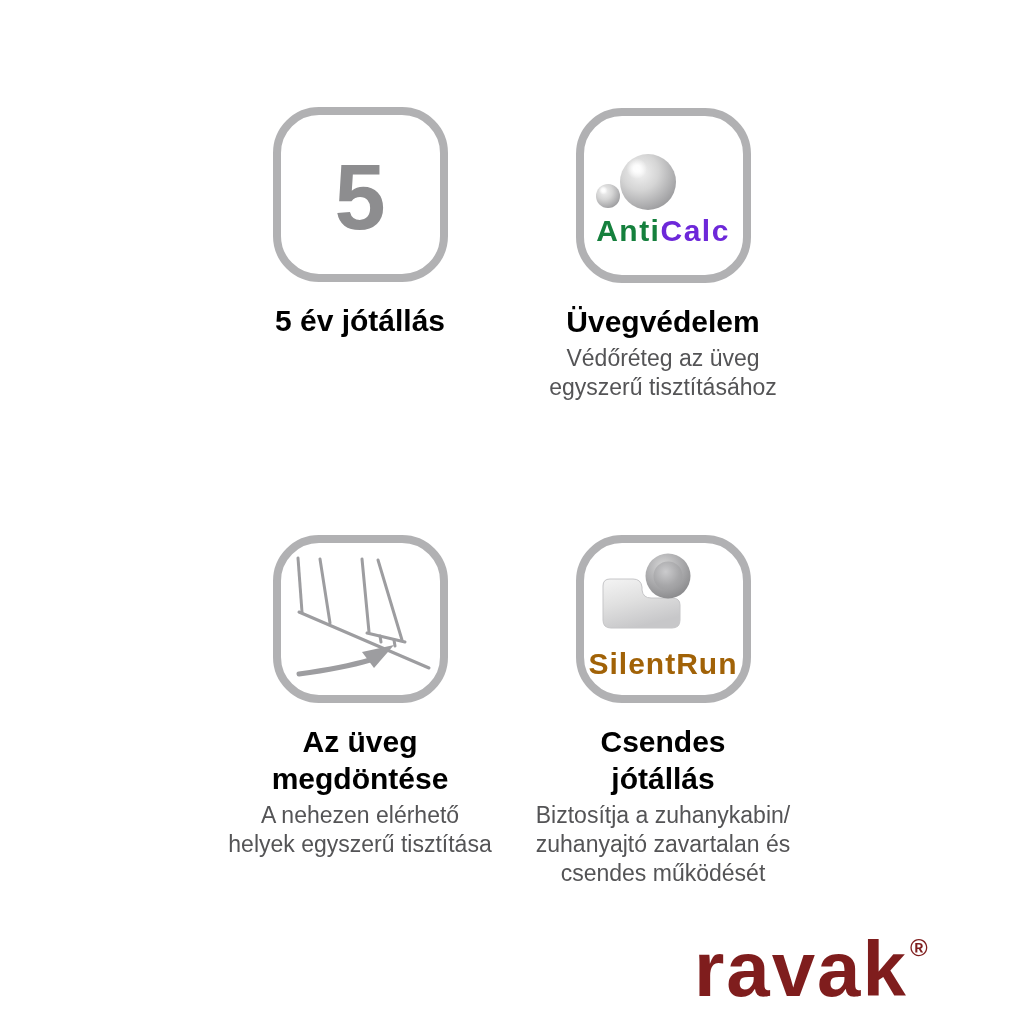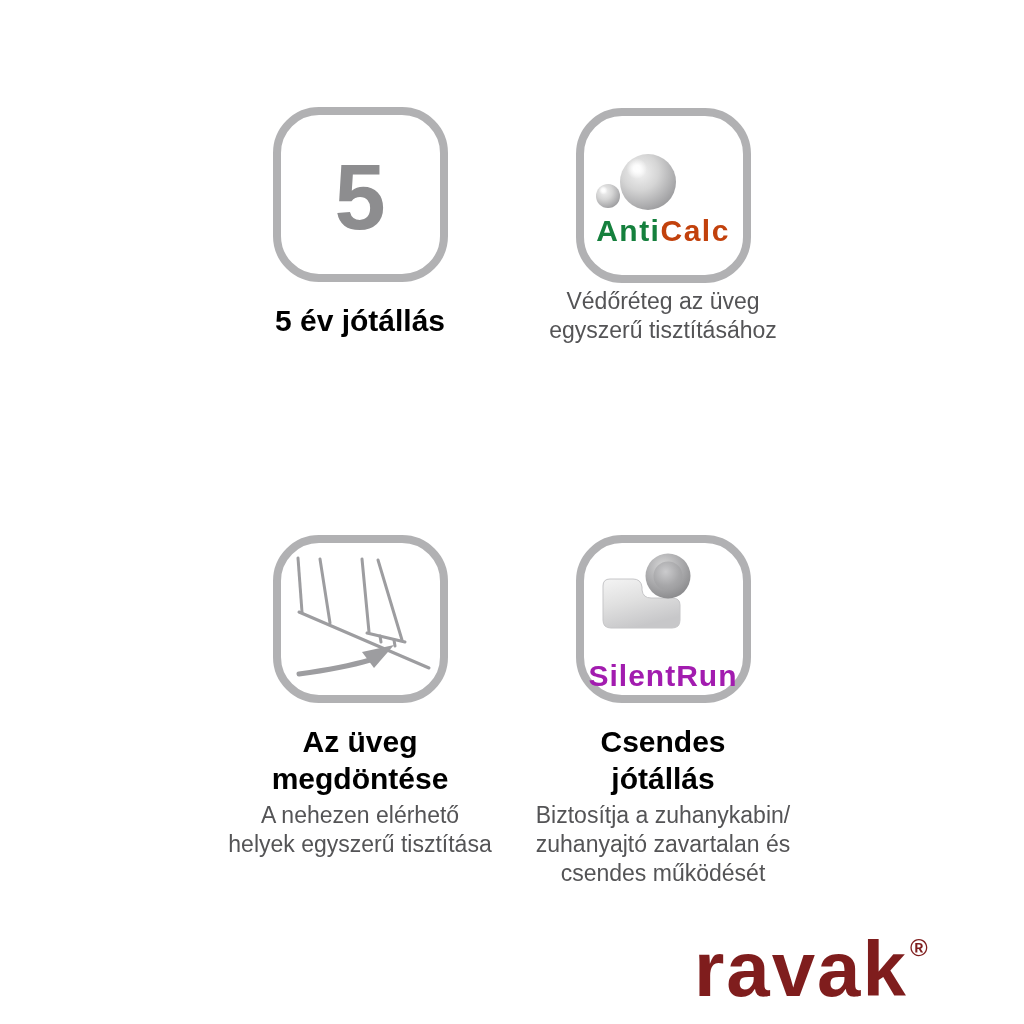--- a/index.html
+++ b/index.html
@@ -29,22 +29,22 @@
       radial-gradient(circle at 30% 26%, rgba(255,255,255,0.95) 0%, rgba(255,255,255,0.9) 6%, rgba(255,255,255,0) 18%),
       radial-gradient(circle at 36% 32%, #f2f2f2 0%, #d5d5d5 35%, #a7a7a9 70%, #8e8e90 88%, #b0b0b2 100%);
   }
   .bubble-large { left:44px; top:46px; width:56px; height:56px; }
   .bubble-small { left:20px; top:76px; width:24px; height:24px; }
   .icon-caption {
     position:absolute; left:0; right:0; text-align:center; font-weight:bold;
   }
   .anticalc-caption { top:106px; font-size:30px; letter-spacing:1.5px; }
   .anticalc-dark  { color:#15803d; }
-  .anticalc-light { color:#c2410c; }
-  .silentrun-caption { top:124px; font-size:30px; letter-spacing:1px; color:#a21caf; }
+  .anticalc-light { color:#6d28d9; }
+  .silentrun-caption { top:112px; font-size:30px; letter-spacing:1px; color:#a16207; }
   .icon-svg { position:absolute; inset:0; width:100%; height:100%; }
 
   .feature-title {
     margin:20px 0 0; font-size:30px; line-height:37px; font-weight:bold;
     color:#000000; white-space:pre-line;
   }
   .feature-desc {
     margin:4px 0 0; font-size:23px; line-height:29px; color:#545456;
     white-space:pre-line;
   }
@@ -71,20 +71,21 @@
 
   <section class="feature" id="feature-1">
     <div class="icon-box">
       <div class="icon-frame"></div>
       <div class="bubble bubble-large"></div>
       <div class="bubble bubble-small"></div>
       <div class="icon-caption anticalc-caption">
         <span class="anticalc-dark">Anti</span><span class="anticalc-light">Calc</span>
       </div>
     </div>
+    <h2 class="feature-title">Üvegvédelem</h2>
     <p class="feature-desc">Védőréteg az üveg
 egyszerű tisztításához</p>
   </section>
 
   <section class="feature" id="feature-2">
     <div class="icon-box short">
       <div class="icon-frame"></div>
       <svg class="icon-svg" viewBox="0 0 175 168">
         <g stroke="#9d9da0" stroke-width="3" fill="none" stroke-linecap="round">
           <path d="M25,23 L29,77"></path>

